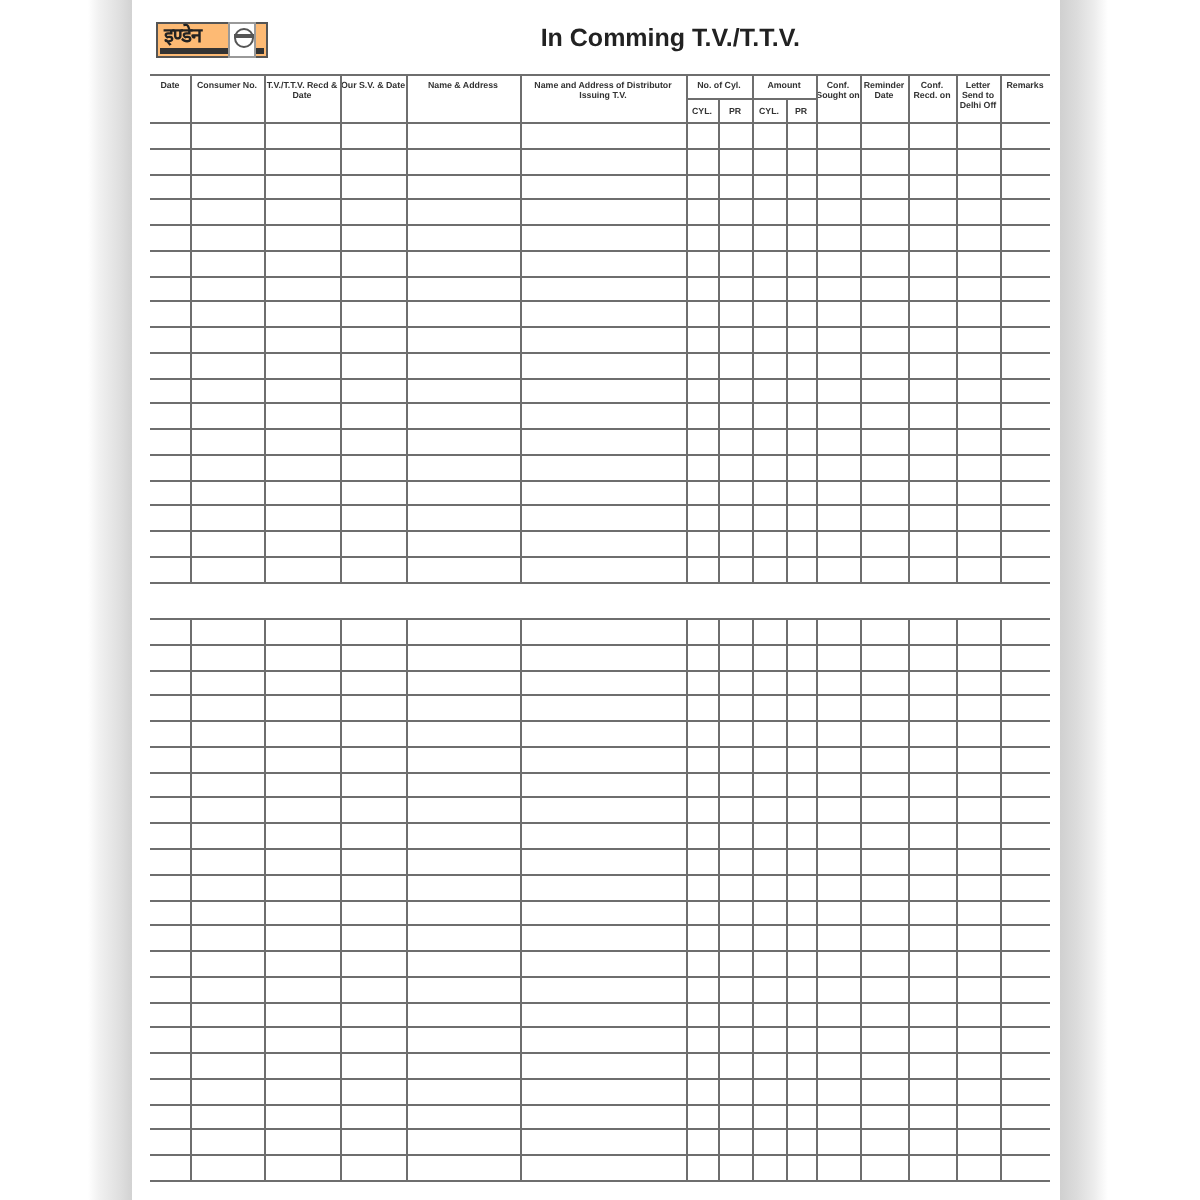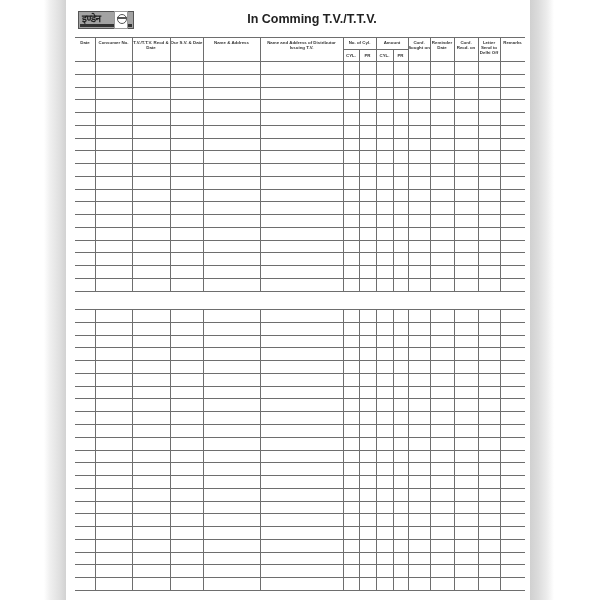--- a/index.html
+++ b/index.html
@@ -20,42 +20,42 @@
   .shadow-right {
     position: absolute; left: 530px; top: 0; width: 24px; height: 600px;
     background: linear-gradient(to right, #d0d0d0 0%, #dcdcdc 35%, #ececec 70%, #ffffff 100%);
   }
   .page {
     position: absolute; left: 66px; top: 0; width: 464px; height: 600px;
     background: #ffffff;
   }
   .logo {
     position: absolute; left: 78px; top: 11px; width: 56px; height: 18px;
-    border: 1px solid #555; box-sizing: border-box; background: #a3a3a3;
+    border: 1px solid #555; box-sizing: border-box; background: #fdba74;
   }
   .logo-text {
     position: absolute; left: 3px; top: 1px; font-size: 10px; font-weight: bold; color: #222;
     font-family: "DejaVu Sans", sans-serif; letter-spacing: -0.5px; line-height: 11px;
   }
   .logo-strip {
     position: absolute; left: 1px; right: 1px; bottom: 1px; height: 3px; background: #333;
   }
   .logo2 {
     position: absolute; left: 114px; top: 11px; width: 14px; height: 18px;
     border: 1px solid #999; box-sizing: border-box; background: #fff;
   }
   .logo2-circle {
     position: absolute; left: 2px; top: 2px; width: 8px; height: 8px; border-radius: 50%;
     border: 1px solid #555;
   }
   .logo2-bar {
     position: absolute; left: 2px; top: 5px; width: 10px; height: 2px; background: #555;
   }
   .title {
-    position: absolute; left: 212px; top: 12px; width: 200px; text-align: center;
+    position: absolute; left: 200px; top: 12px; width: 200px; text-align: right;
     font-size: 12.5px; font-weight: bold; color: #222;
   }
   .hline { position: absolute; height: 1px; background: #6e6e6e; }
   .vline { position: absolute; width: 1px; background: #6e6e6e; }
   .hdr {
     position: absolute; font-size: 4.4px; font-weight: bold; color: #333;
     text-align: center; line-height: 5px;
   }
 </style>
 </head>

